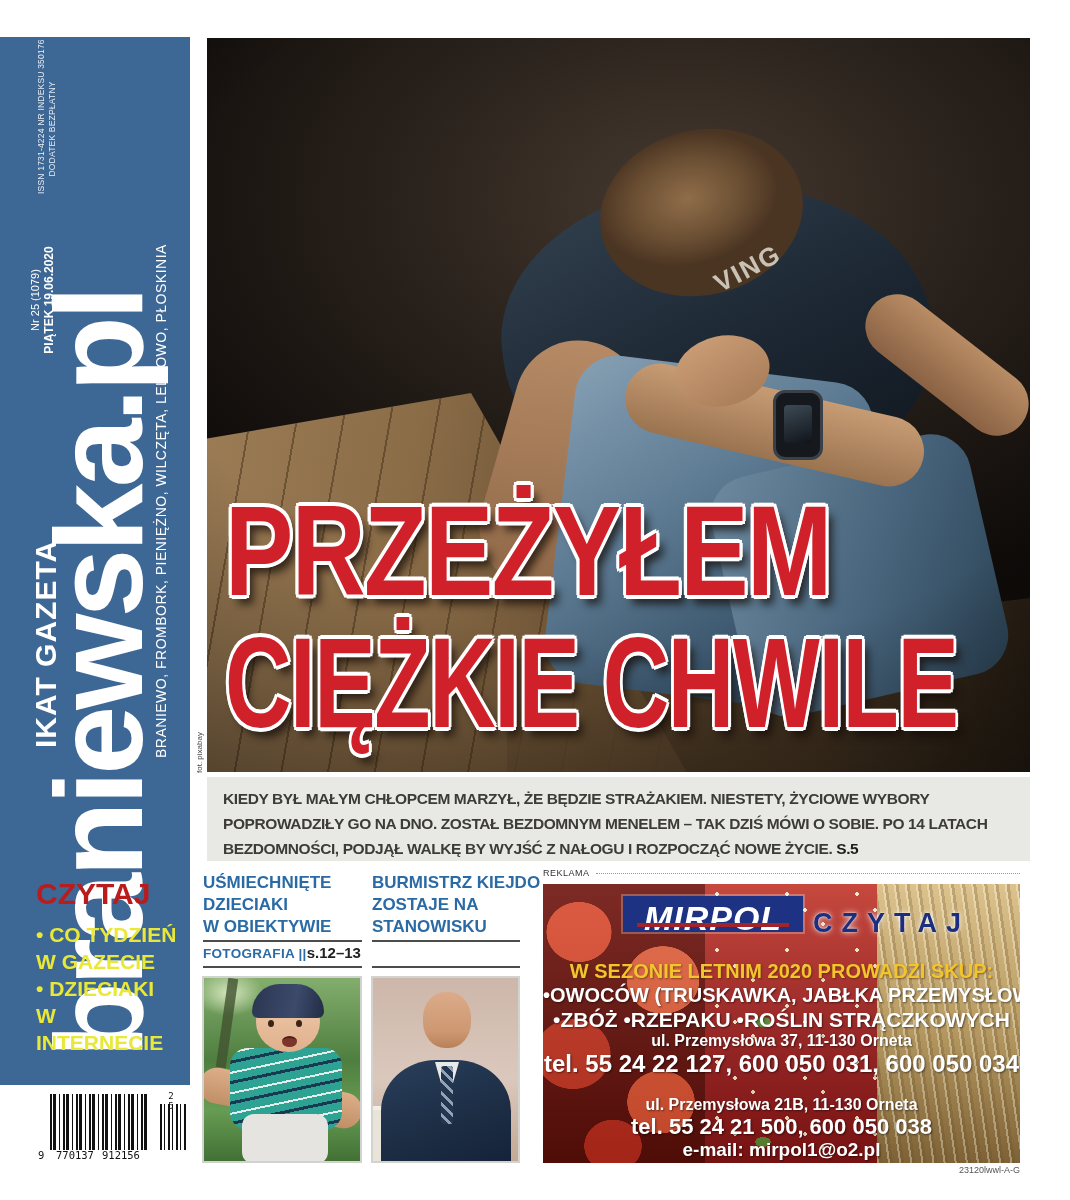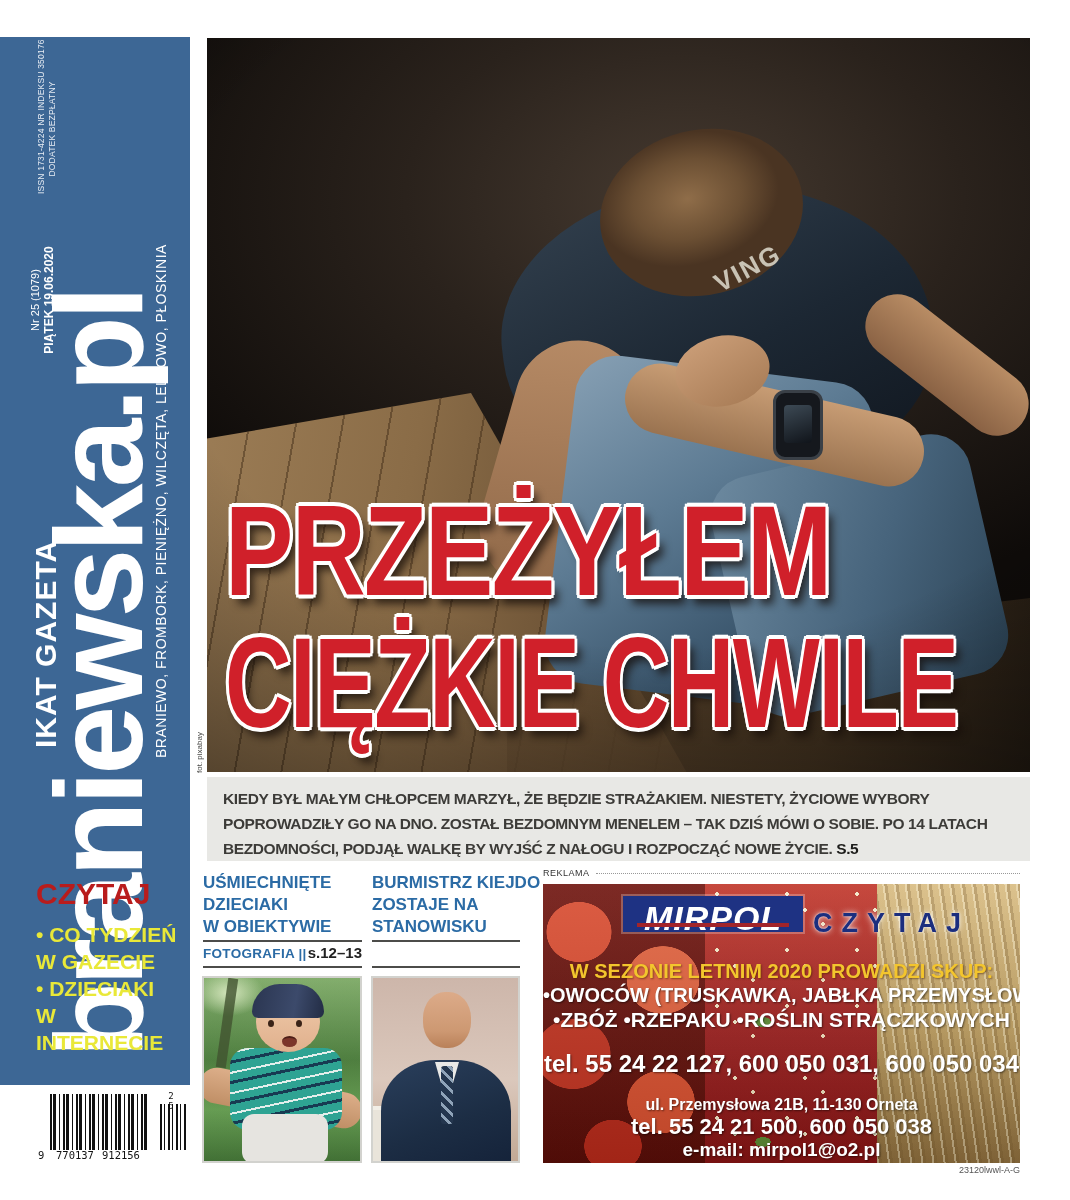--- a/index.html
+++ b/index.html
@@ -94,21 +94,21 @@
   .leadbox { position:absolute; left:207px; top:777px; width:823px; height:84px; background:#e8e8e5; }
   .leadbox p { margin:9px 16px 0 16px; font-size:15.5px; font-weight:bold; color:#3c3b38;
       line-height:25px; letter-spacing:-.4px; }
   .leadbox .pref { color:#1d1d1b; font-weight:800; }
 
   
   .teaser-title { position:absolute; color:#2b6ba5; font-weight:bold; font-size:17px; line-height:22px; }
   .t1 { left:203px; top:872px; width:175px; }
   .t2 { left:372px; top:872px; width:175px; }
   .rule { position:absolute; height:0; border-top:2px solid #4c4c4a; }
-  .meta { position:absolute; display:flex; justify-content:space-between; align-items:baseline; }
+  .meta { position:absolute; display:flex; justify-content:flex-start; align-items:baseline; }
   .meta .sec { color:#2b6ba5; font-weight:bold; font-size:13.5px; letter-spacing:.3px; }
   .meta .pg  { color:#222; font-weight:bold; font-size:15px; }
   .tphoto { position:absolute; top:976px; height:187px; border:2px solid #d2d2ce; background:#fff; overflow:hidden; }
   .tp1 { left:202px; width:160px; } .tp2 { left:371px; width:149px; }
   
   .baby-bg { position:absolute; inset:0;
       background:linear-gradient(180deg,#85b26f 0%, #54824421 0%), linear-gradient(180deg,#8ab473 0%, #4e7e3f 45%, #69a055 72%, #3f6e33 100%); }
   .baby-sky { position:absolute; left:-10px; top:-8px; width:70px; height:46px; border-radius:50%;
       background:radial-gradient(closest-side,#d5e6bd,transparent); }
   .baby-trunk { position:absolute; left:18px; top:0; width:10px; height:90px; background:#41532f; transform:rotate(8deg); opacity:.8; }
@@ -314,20 +314,21 @@
 
     <div class="mirpol-box">
       <span class="brand">MIRPOL</span>
       <span class="mirpol-red"></span>
     </div>
     <div class="orneta">CZYTAJ</div>
 
     <div class="ad-line ad-yellow ad-head">W SEZONIE LETNIM 2020 PROWADZI SKUP:</div>
     <div class="ad-line ad-white ad-b1">•OWOCÓW (TRUSKAWKA, JABŁKA PRZEMYSŁOWE)</div>
     <div class="ad-line ad-white ad-b2">•ZBÓŻ •RZEPAKU •ROŚLIN STRĄCZKOWYCH</div>
+    <div class="ad-line ad-white ad-a1">ul. Przemysłowa 37, 11-130 Orneta</div>
     <div class="ad-line ad-white ad-t1">tel. 55 24 22 127, 600 050 031, 600 050 034</div>
     <div class="ad-line ad-white ad-a2">ul. Przemysłowa 21B, 11-130 Orneta</div>
     <div class="ad-line ad-white ad-t2">tel. 55 24 21 500, 600 050 038</div>
     <div class="ad-line ad-white ad-email">e-mail: mirpol1@o2.pl</div>
   </div>
   <div class="ad-code">23120lwwl-A-G</div>
 
 </div>
 
 </body></html>

